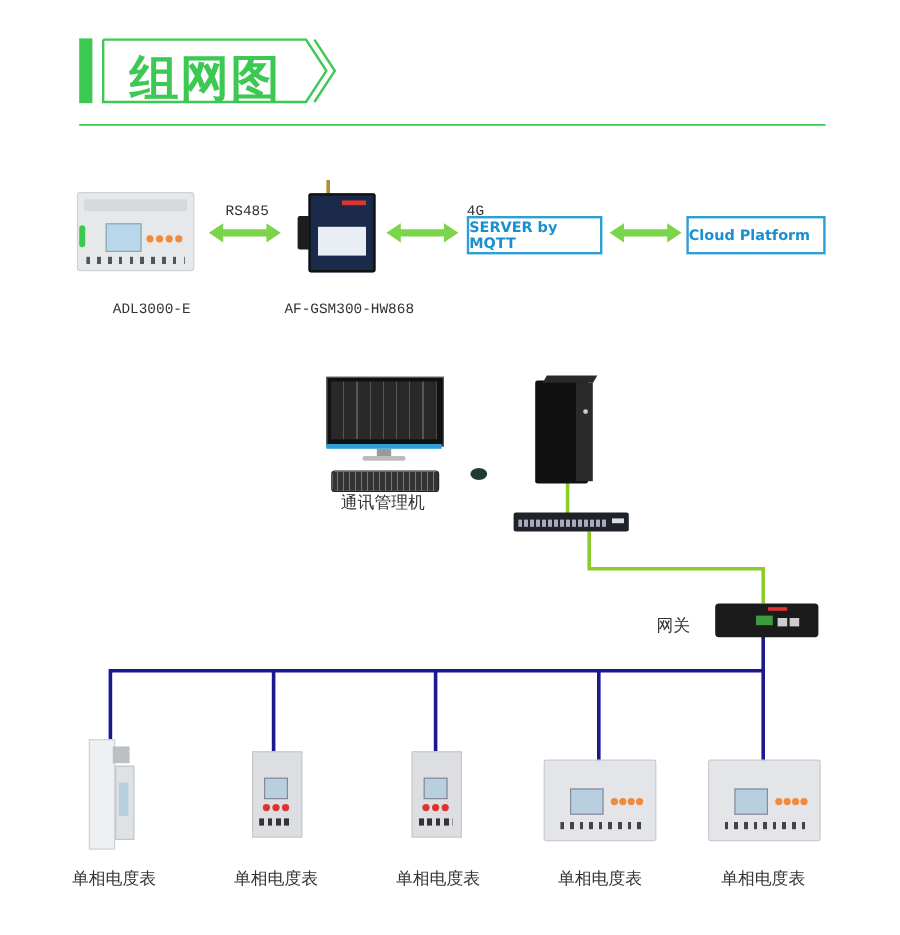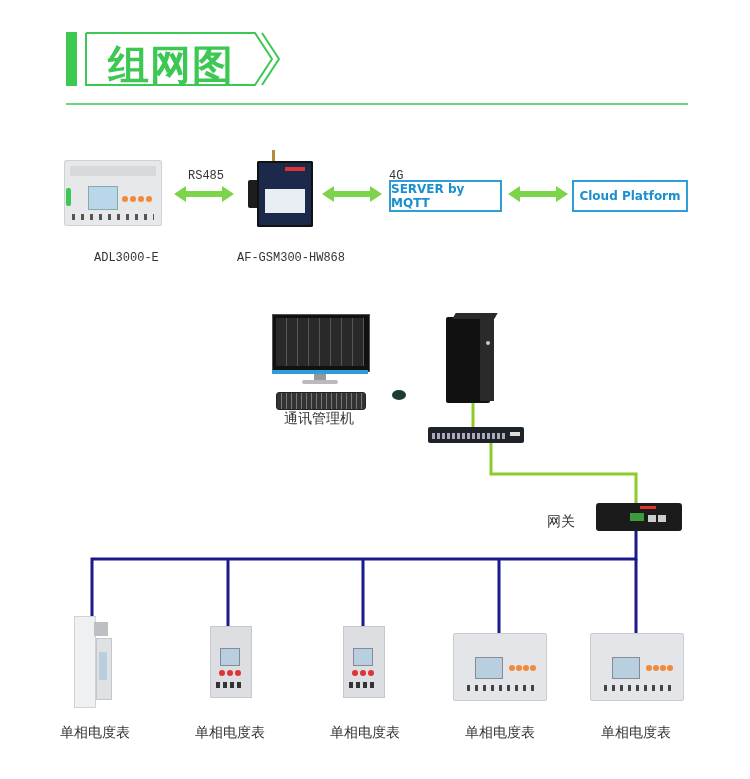--- a/index.html
+++ b/index.html
@@ -1,20 +1,20 @@
 <!DOCTYPE html>
 <html><head>
   <meta charset="utf-8">
   <style>
     html, body { margin: 0; padding: 0; background: #ffffff; }
     body { width: 750px; height: 779px; position: relative; overflow: hidden; font-family: "DejaVu Sans", sans-serif; }
     .abs { position: absolute; }
     .label { color: #333333; font-size: 12px; font-family: Liberation Mono, monospace; white-space: nowrap; }
     .cn { color: #333333; font-size: 14px; font-family: "DejaVu Sans", sans-serif; white-space: nowrap; }
-    .box { border: 2px solid #2e9ed6; color: #1a8fcf; font-weight: bold; font-size: 12px; display: flex; align-items: center; justify-content: center; background: #fff; }
+    .box { border: 2px solid #2e9ed6; color: #1a8fcf; font-weight: bold; font-size: 12px; display: flex; align-items: center; background: #fff; }
     svg { position: absolute; left: 0; top: 0; }
   </style>
 </head>
 <body>
 
 <div class="abs" style="left:66px;top:32px;width:11px;height:54px;background:#3cc852;"></div>
 <svg width="750" height="779" style="pointer-events:none;">
   <polyline points="86,33 255,33 272,59 255,85 86,85 86,33" fill="none" stroke="#3cc852" stroke-width="2"></polyline>
   <polyline points="262,33 279,59 262,85" fill="none" stroke="#3cc852" stroke-width="2"></polyline>
   <line x1="66" y1="104" x2="688" y2="104" stroke="#3cc852" stroke-width="1.5"></line>

